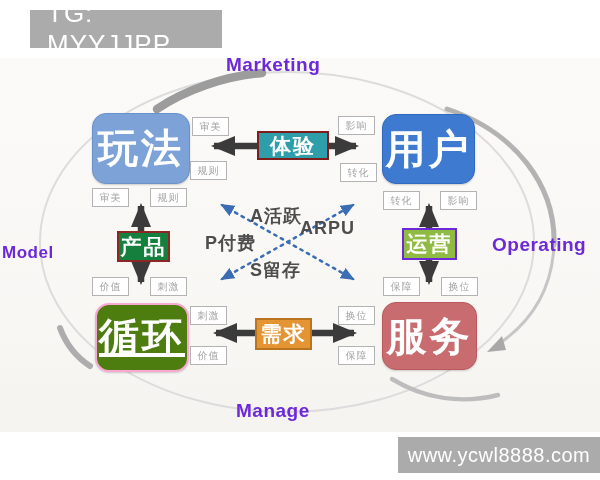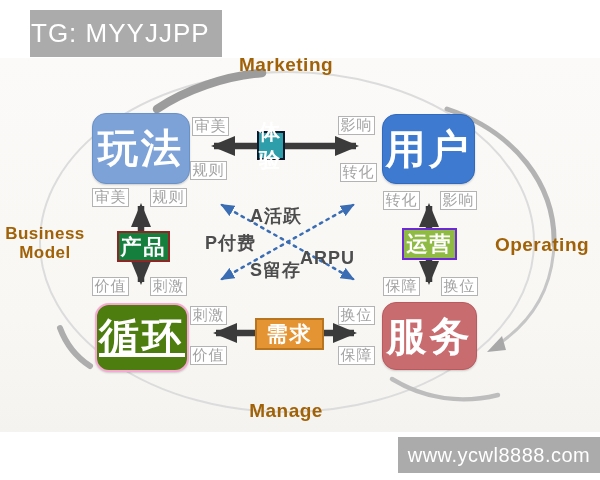--- a/index.html
+++ b/index.html
@@ -5,44 +5,44 @@
   html,body{margin:0;padding:0;}
   body{
     width:600px;height:480px;position:relative;background:#ffffff;overflow:hidden;
     font-family:"Liberation Sans","DejaVu Sans",sans-serif;
   }
   .stage{position:absolute;left:0;top:58px;width:600px;height:374px;
     background:linear-gradient(180deg,#fbfaf8 0%,#f8f7f4 70%,#f4f3f0 100%);}
   svg.overlay{position:absolute;left:0;top:0;z-index:2;}
   .badge{position:absolute;background:#ababab;color:#ffffff;z-index:6;
     display:flex;align-items:center;}
-  .badge.tg{left:30px;top:10px;width:192px;height:47px;font-size:26px;
-    padding-left:1px;letter-spacing:1px;box-sizing:border-box;}
+  .badge.tg{left:30px;top:10px;width:192px;height:38px;font-size:26px;
+    padding-left:17px;letter-spacing:1px;box-sizing:border-box;}
   .badge.url{left:398px;top:437px;width:202px;height:36px;font-size:20px;
     justify-content:center;letter-spacing:0.5px;}
   .node{position:absolute;z-index:4;display:flex;align-items:center;justify-content:center;
     color:#ffffff;font-weight:bold;font-size:40px;letter-spacing:3px;border-radius:14px;
     box-shadow:0 1px 2px rgba(0,0,0,0.18);}
   .node.wanfa{left:92px;top:113px;width:96px;height:69px;background:#7ca2d8;border:1px solid #6a92ca;}
   .node.yonghu{left:382px;top:114px;width:91px;height:68px;background:#3d7ad0;border:1px solid #306ac0;}
   .node.xunhuan{left:95px;top:303px;width:90px;height:65px;background:#4d7c0f;border:2px solid #f9a8d4;text-decoration:underline;}
   .node.fuwu{left:382px;top:302px;width:93px;height:66px;background:#c96c6f;border:1px solid #bb5a5e;font-family:Liberation Serif, serif;}
   .mid{position:absolute;z-index:4;display:flex;align-items:center;justify-content:center;
     color:#ffffff;font-weight:bold;font-size:21px;letter-spacing:2px;box-sizing:border-box;}
-  .mid.tiyan{left:257px;top:131px;width:28px;height:29px;background:#2e9eab;border:2px solid #0f172a;}
+  .mid.tiyan{left:257px;top:131px;width:72px;height:29px;background:#2e9eab;border:2px solid #7f1d1d;}
   .mid.chanpin{left:117px;top:231px;width:53px;height:31px;background:#15803d;border:2px solid #8e2626;}
   .mid.yunying{left:402px;top:228px;width:55px;height:32px;background:#8fba44;border:2px solid #6d28d9;}
-  .mid.xuqiu{left:255px;top:318px;width:69px;height:32px;background:#e59433;border:2px solid #b8741e;}
+  .mid.xuqiu{left:255px;top:318px;width:57px;height:32px;background:#e59433;border:2px solid #b8741e;}
   .sl{position:absolute;z-index:5;box-sizing:border-box;width:37px;height:19px;
-    background:#ffffff;border:1px solid #b3b3b3;color:#a3a3a3;font-size:15px;
+    background:#ffffff;border:1px solid #b3b3b3;color:#a3a3a3;font-size:10px;
     display:flex;align-items:center;justify-content:center;letter-spacing:1px;}
   .metric{position:absolute;z-index:3;color:#4d4d4d;font-size:18px;font-weight:bold;
     text-align:left;letter-spacing:1px;}
-  .olabel{position:absolute;z-index:3;color:#a16207;font-weight:bold;font-size:19px;
-    text-align:center;letter-spacing:0.5px;}
+  .olabel{position:absolute;z-index:3;color:#6d28d9;font-weight:bold;font-size:19px;
+    letter-spacing:0.5px;}
   .olabel.left{font-size:17px;line-height:19px;}
 </style>
 </head>
 <body>
 
 <div class="stage"></div>
 
 <svg class="overlay" width="600" height="480" viewBox="0 0 600 480">
   <defs>
     <marker id="ad" markerUnits="userSpaceOnUse" markerWidth="24" markerHeight="20" refX="21" refY="10" orient="auto-start-reverse">
@@ -70,21 +70,21 @@
   <line x1="222" y1="205" x2="353" y2="279" stroke="#3a6db3" stroke-width="2.5" stroke-dasharray="2.5 5" stroke-linecap="round" marker-start="url(#ab)" marker-end="url(#ab)"></line>
   <line x1="222" y1="279" x2="353" y2="205" stroke="#3a6db3" stroke-width="2.5" stroke-dasharray="2.5 5" stroke-linecap="round" marker-start="url(#ab)" marker-end="url(#ab)"></line>
 </svg>
 
 <div class="badge tg">TG: MYYJJPP</div>
 <div class="badge url">www.ycwl8888.com</div>
 
 <div class="olabel" style="left:226px;top:54px;width:120px">Marketing</div>
 <div class="olabel" style="left:492px;top:234px;width:100px">Operating</div>
 <div class="olabel" style="left:236px;top:400px;width:100px">Manage</div>
-<div class="olabel left" style="left:2px;top:224px;width:86px"><span>Business</span><br>
+<div class="olabel left" style="left:2px;top:224px;width:86px"><br>
   <span>Model</span></div>
 
 <div class="node wanfa">玩法</div>
 <div class="node yonghu">用户</div>
 <div class="node xunhuan">循环</div>
 <div class="node fuwu">服务</div>
 
 <div class="mid tiyan">体验</div>
 <div class="mid chanpin">产品</div>
 <div class="mid yunying">运营</div>
@@ -102,14 +102,14 @@
 <div class="sl" style="left:340px;top:163px">转化</div>
 <div class="sl" style="left:383px;top:191px">转化</div>
 <div class="sl" style="left:440px;top:191px">影响</div>
 <div class="sl" style="left:383px;top:277px">保障</div>
 <div class="sl" style="left:441px;top:277px">换位</div>
 <div class="sl" style="left:338px;top:306px">换位</div>
 <div class="sl" style="left:338px;top:346px">保障</div>
 
 <div class="metric" style="left:250px;top:204px;width:74px">A活跃</div>
 <div class="metric" style="left:205px;top:231px;width:74px">P付费</div>
-<div class="metric" style="left:300px;top:248px;width:70px">ARPU</div>
+<div class="metric" style="left:300px;top:218px;width:70px">ARPU</div>
 <div class="metric" style="left:250px;top:258px;width:74px">S留存</div>
 
 </body></html>

